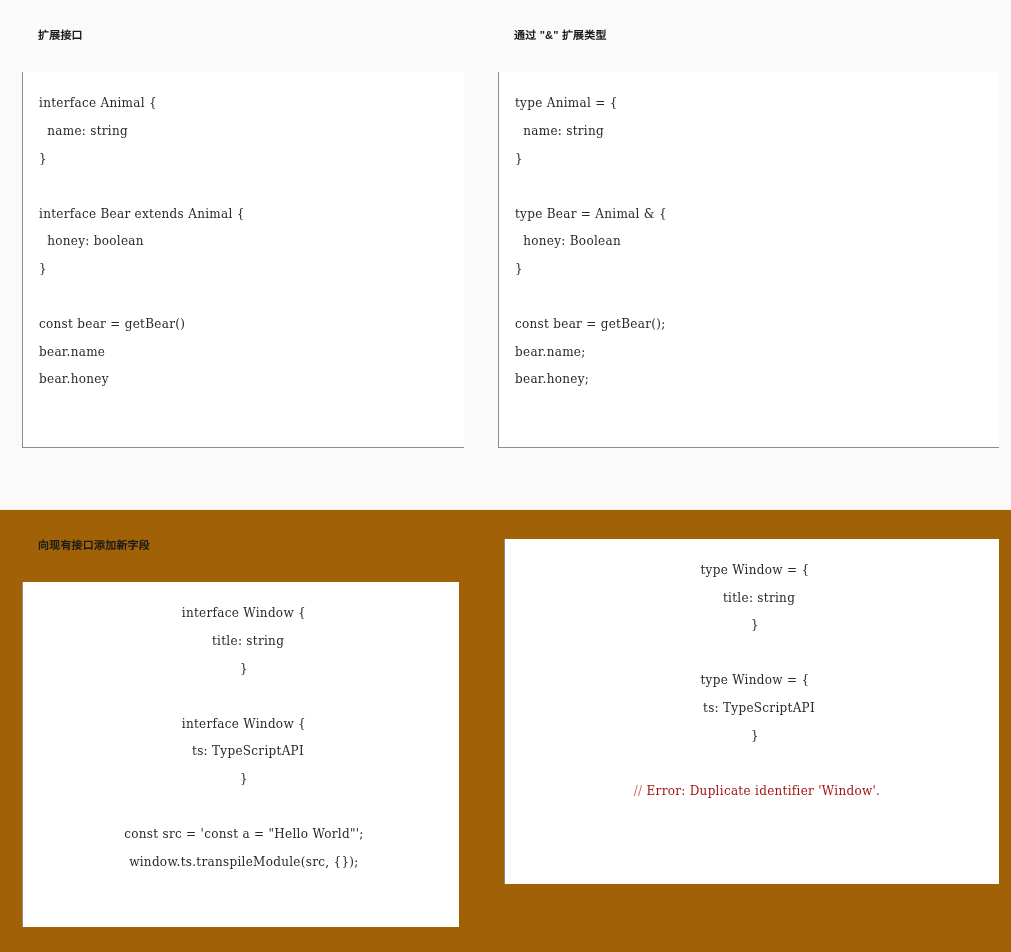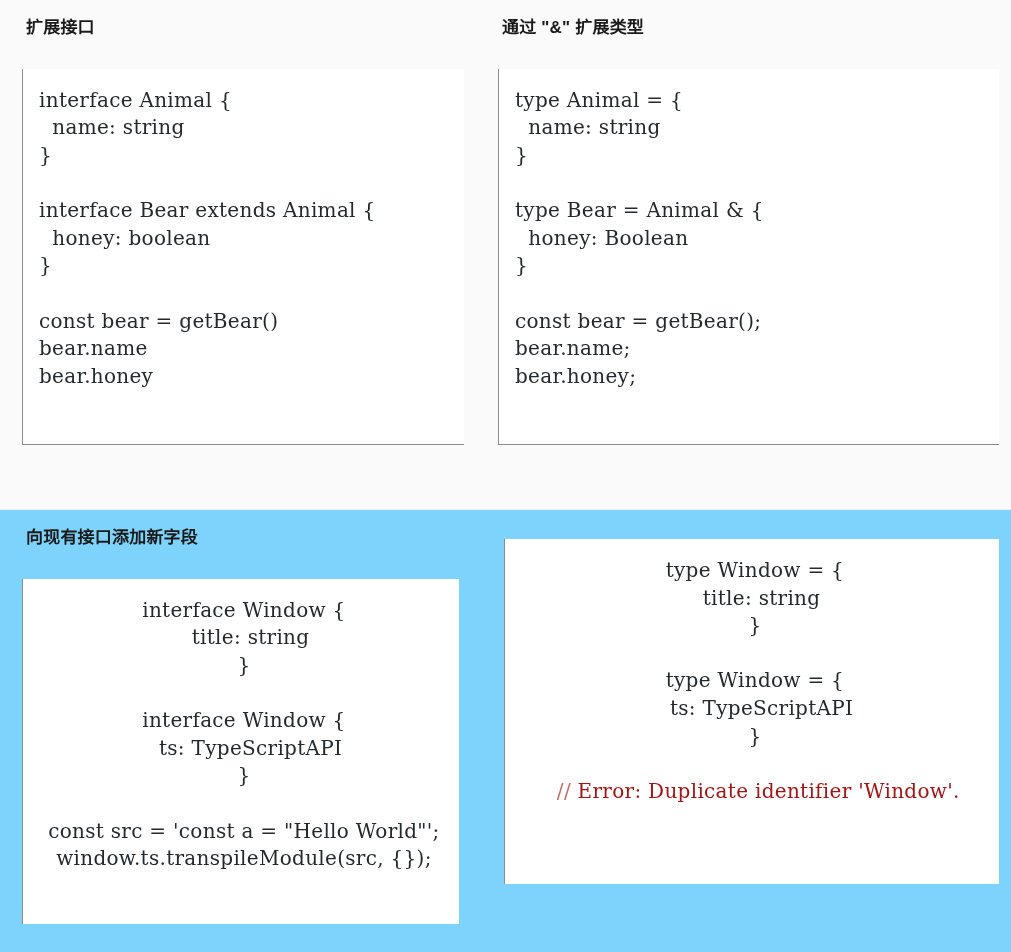--- a/index.html
+++ b/index.html
@@ -29,21 +29,21 @@
     box-sizing: border-box;
   }
 
   .table-row.row-shaded {
     background: #fafafa;
     border-bottom: 1px solid #ededed;
     height: 510px;
   }
 
   .table-row.row-plain {
-    background: #7dd3fc;
+    background: #a16207;
     height: 442px;
     gap: 11px;
   }
 
   .table-cell {
     box-sizing: border-box;
     padding: 0;
     position: relative;
   }
 
@@ -54,25 +54,25 @@
   }
 
   .cell-right {
     width: 529px;
     padding-left: 16px;
     padding-right: 12px;
   }
 
   .cell-heading {
     font-family: "Liberation Sans", sans-serif;
-    font-size: 17px;
+    font-size: 11px;
     font-weight: 700;
     color: #1a1a1a;
     line-height: 1.4;
-    margin: 4px;
+    margin: 16px;
     padding-top: 12px;
     padding-bottom: 0;
     letter-spacing: 0.2px;
   }
 
   .code-block {
     margin-top: 29px;
     background: #ffffff;
     border-left: 1px solid #8c8c8c;
     border-bottom: 1px solid #8c8c8c;
@@ -86,21 +86,21 @@
 
   .row-plain .code-block {
     height: 345px;
     border-bottom: none;
     text-align: center;
   }
 
   .code-block pre {
     margin: 0;
     font-family: "DejaVu Serif", "Liberation Serif", serif;
-    font-size: 20px;
+    font-size: 12px;
     line-height: 27.6px;
     color: #24292e;
     white-space: pre;
     letter-spacing: 0.3px;
   }
 
   .code-line {
     display: block;
     min-height: 27.6px;
   }

